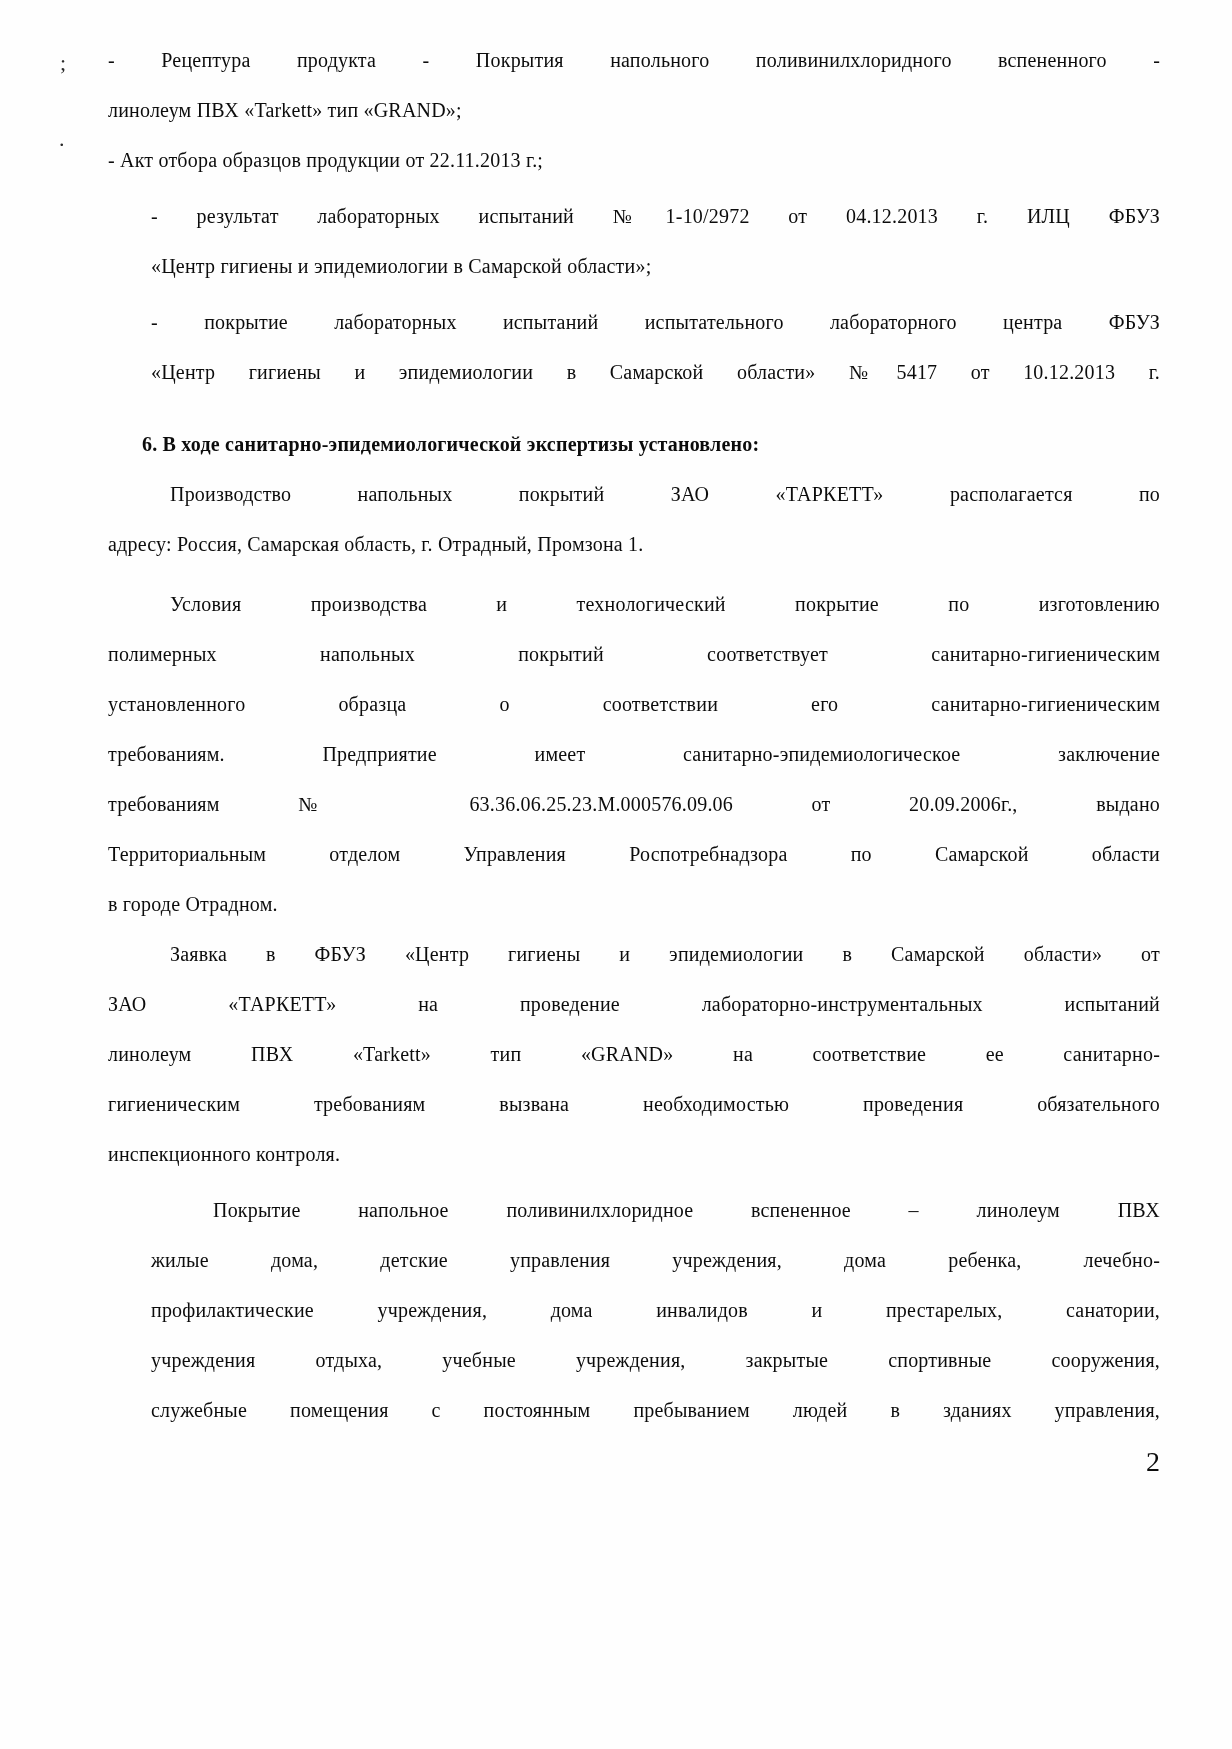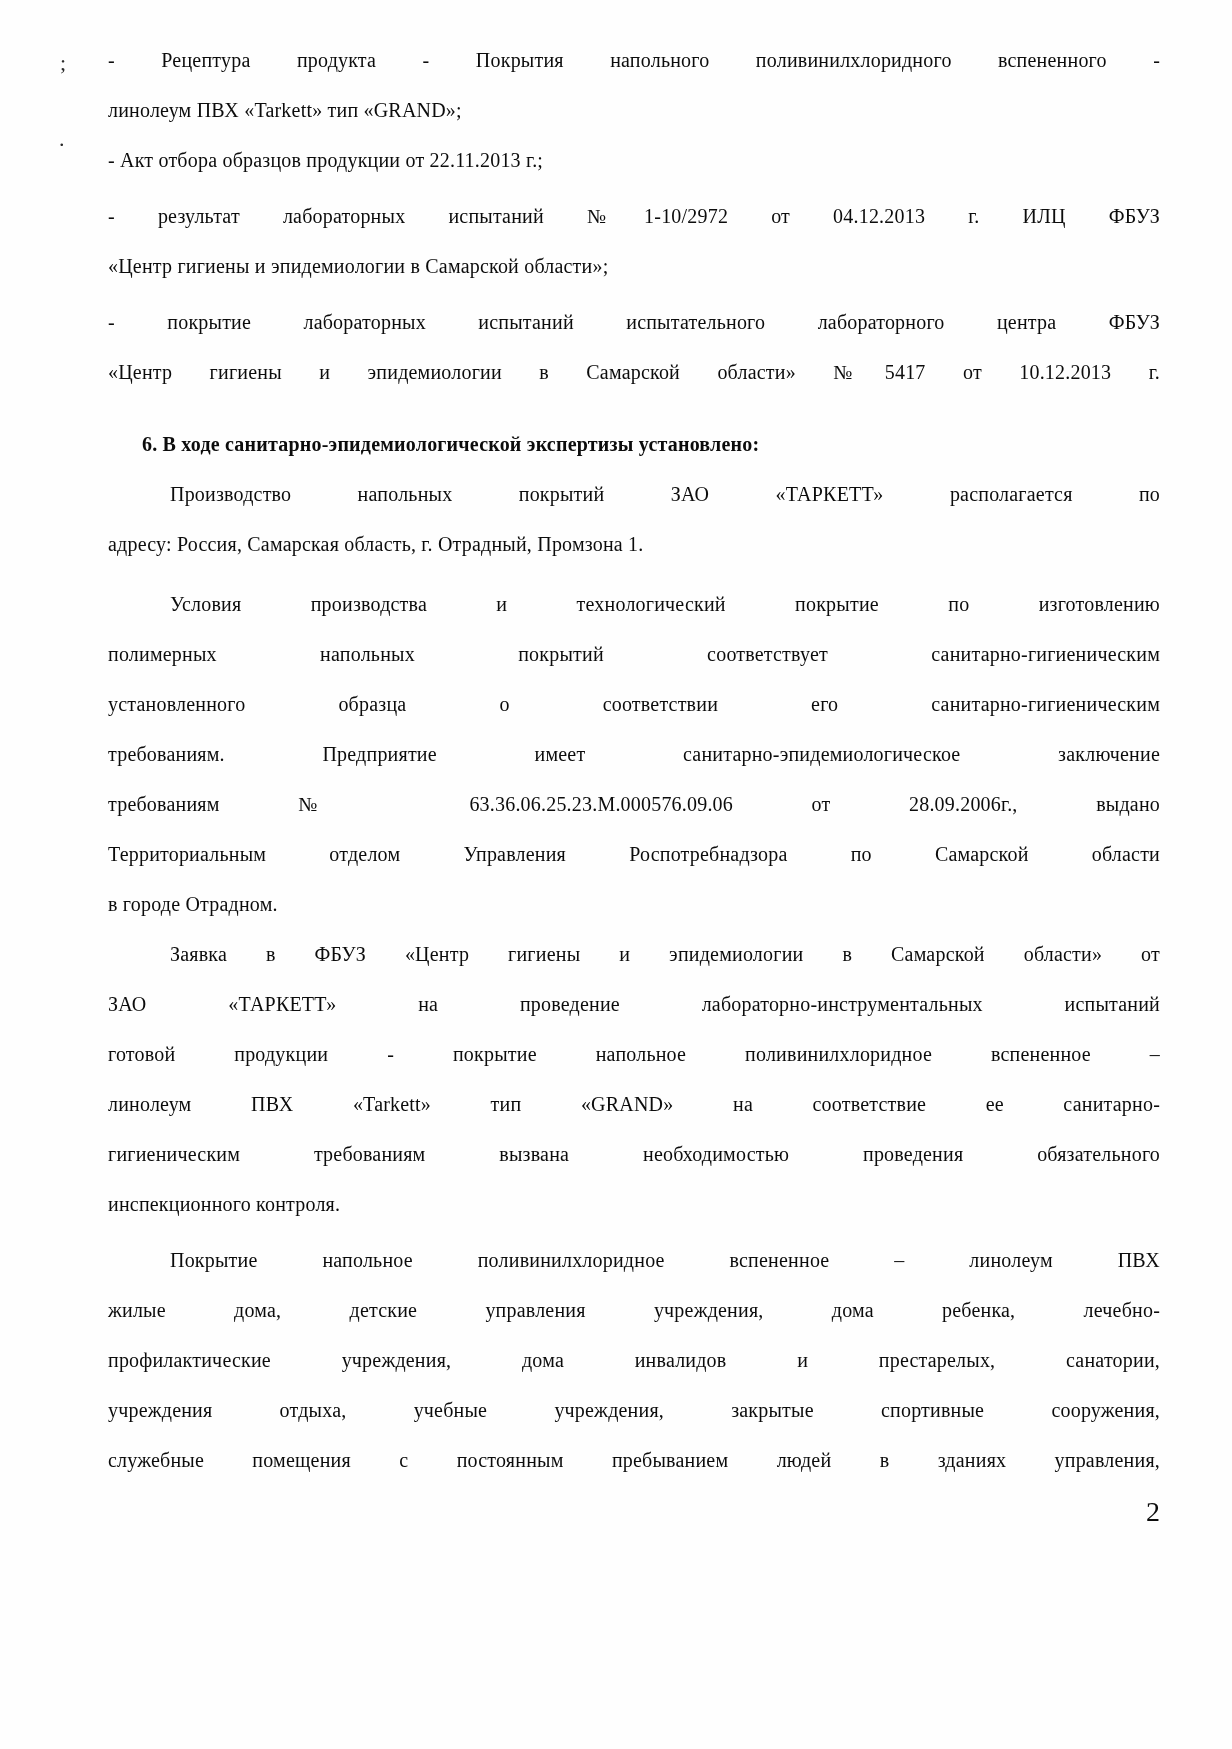--- a/index.html
+++ b/index.html
@@ -30,21 +30,21 @@
     text-align: justify;
     text-align-last: left;
     letter-spacing: 0.2px;
   }
   .line.j {
     text-align-last: justify;
   }
   .b { font-weight: bold; }
   .ind  { text-indent: 62px; }  
   .ind2 { text-indent: 34px; }  
-  .mt6  { margin-top: 6px; }
+  .mt6  { margin-top: 6px; margin-left: 43px; }
   .mt10 { margin-top: 10px; }
   .mt22 { margin-top: 22px; }
   .mt36 { margin-top: 36px; }
   .page-num {
     font-size: 28px;
     line-height: 50px;
     text-align: right;
     margin-top: 2px;
   }
   .artifact {
@@ -91,29 +91,28 @@
   <div class="p">
     <div class="line j ind">Производство напольных покрытий ЗАО «ТАРКЕТТ» располагается по</div>
     <div class="line">адресу: Россия, Самарская область, г. Отрадный, Промзона 1.</div>
   </div>
 
   <div class="p mt10">
     <div class="line j ind">Условия производства и технологический покрытие по изготовлению</div>
     <div class="line j">полимерных напольных покрытий соответствует санитарно-гигиеническим</div>
     <div class="line j">установленного образца о соответствии его санитарно-гигиеническим</div>
     <div class="line j">требованиям. Предприятие имеет санитарно-эпидемиологическое заключение</div>
-    <div class="line j">требованиям № 63.36.06.25.23.М.000576.09.06 от 28.09.2006г., выдано</div>
+    <div class="line j">требованиям № 63.36.06.25.23.М.000576.09.06 от 20.09.2006г., выдано</div>
     <div class="line j">Территориальным отделом Управления Роспотребнадзора по Самарской области</div>
     <div class="line">в городе Отрадном.</div>
   </div>
 
   <div class="p">
     <div class="line j ind">Заявка в ФБУЗ «Центр гигиены и эпидемиологии в Самарской области» от</div>
     <div class="line j">ЗАО «ТАРКЕТТ» на проведение лабораторно-инструментальных испытаний</div>
-    <div class="line j">готовой продукции - покрытие напольное поливинилхлоридное вспененное –</div>
     <div class="line j">линолеум ПВХ «Tarkett» тип «GRAND» на соответствие ее санитарно-</div>
     <div class="line j">гигиеническим требованиям вызвана необходимостью проведения обязательного</div>
     <div class="line">инспекционного контроля.</div>
   </div>
 
   <div class="p mt6">
     <div class="line j ind">Покрытие напольное поливинилхлоридное вспененное – линолеум ПВХ</div>
     <div class="line j">жилые дома, детские управления учреждения, дома ребенка, лечебно-</div>
     <div class="line j">профилактические учреждения, дома инвалидов и престарелых, санатории,</div>
     <div class="line j">учреждения отдыха, учебные учреждения, закрытые спортивные сооружения,</div>

